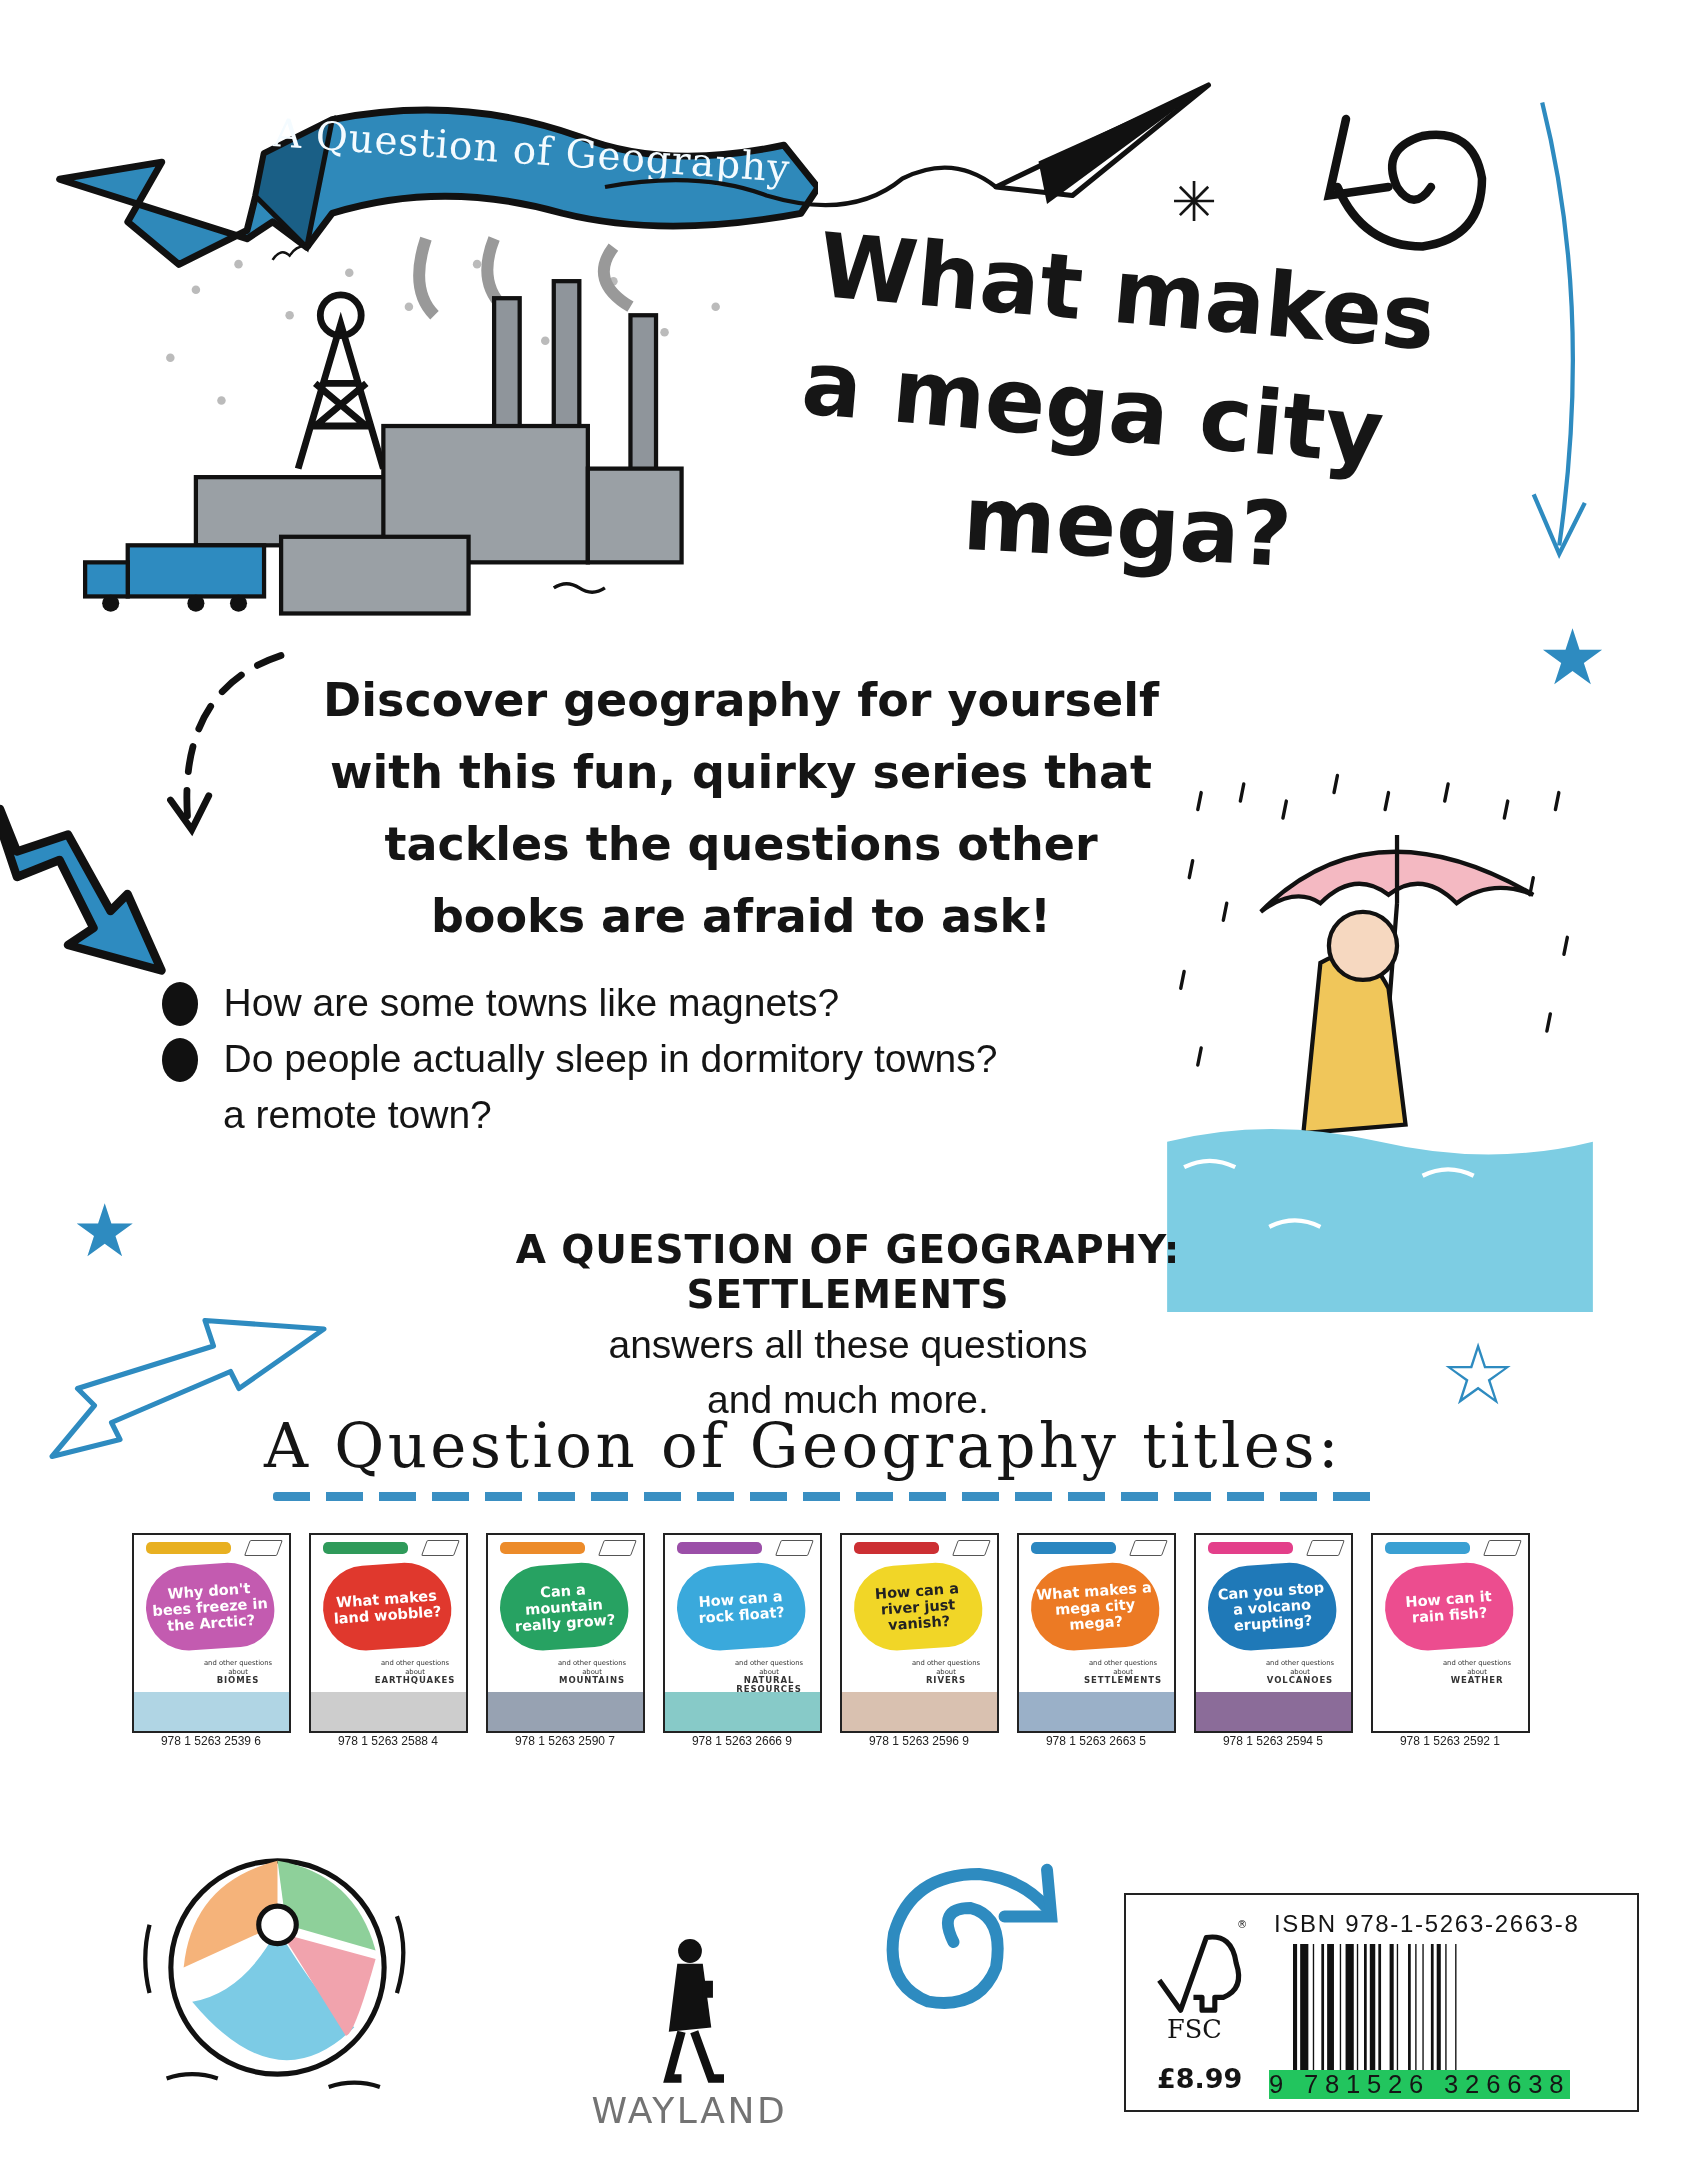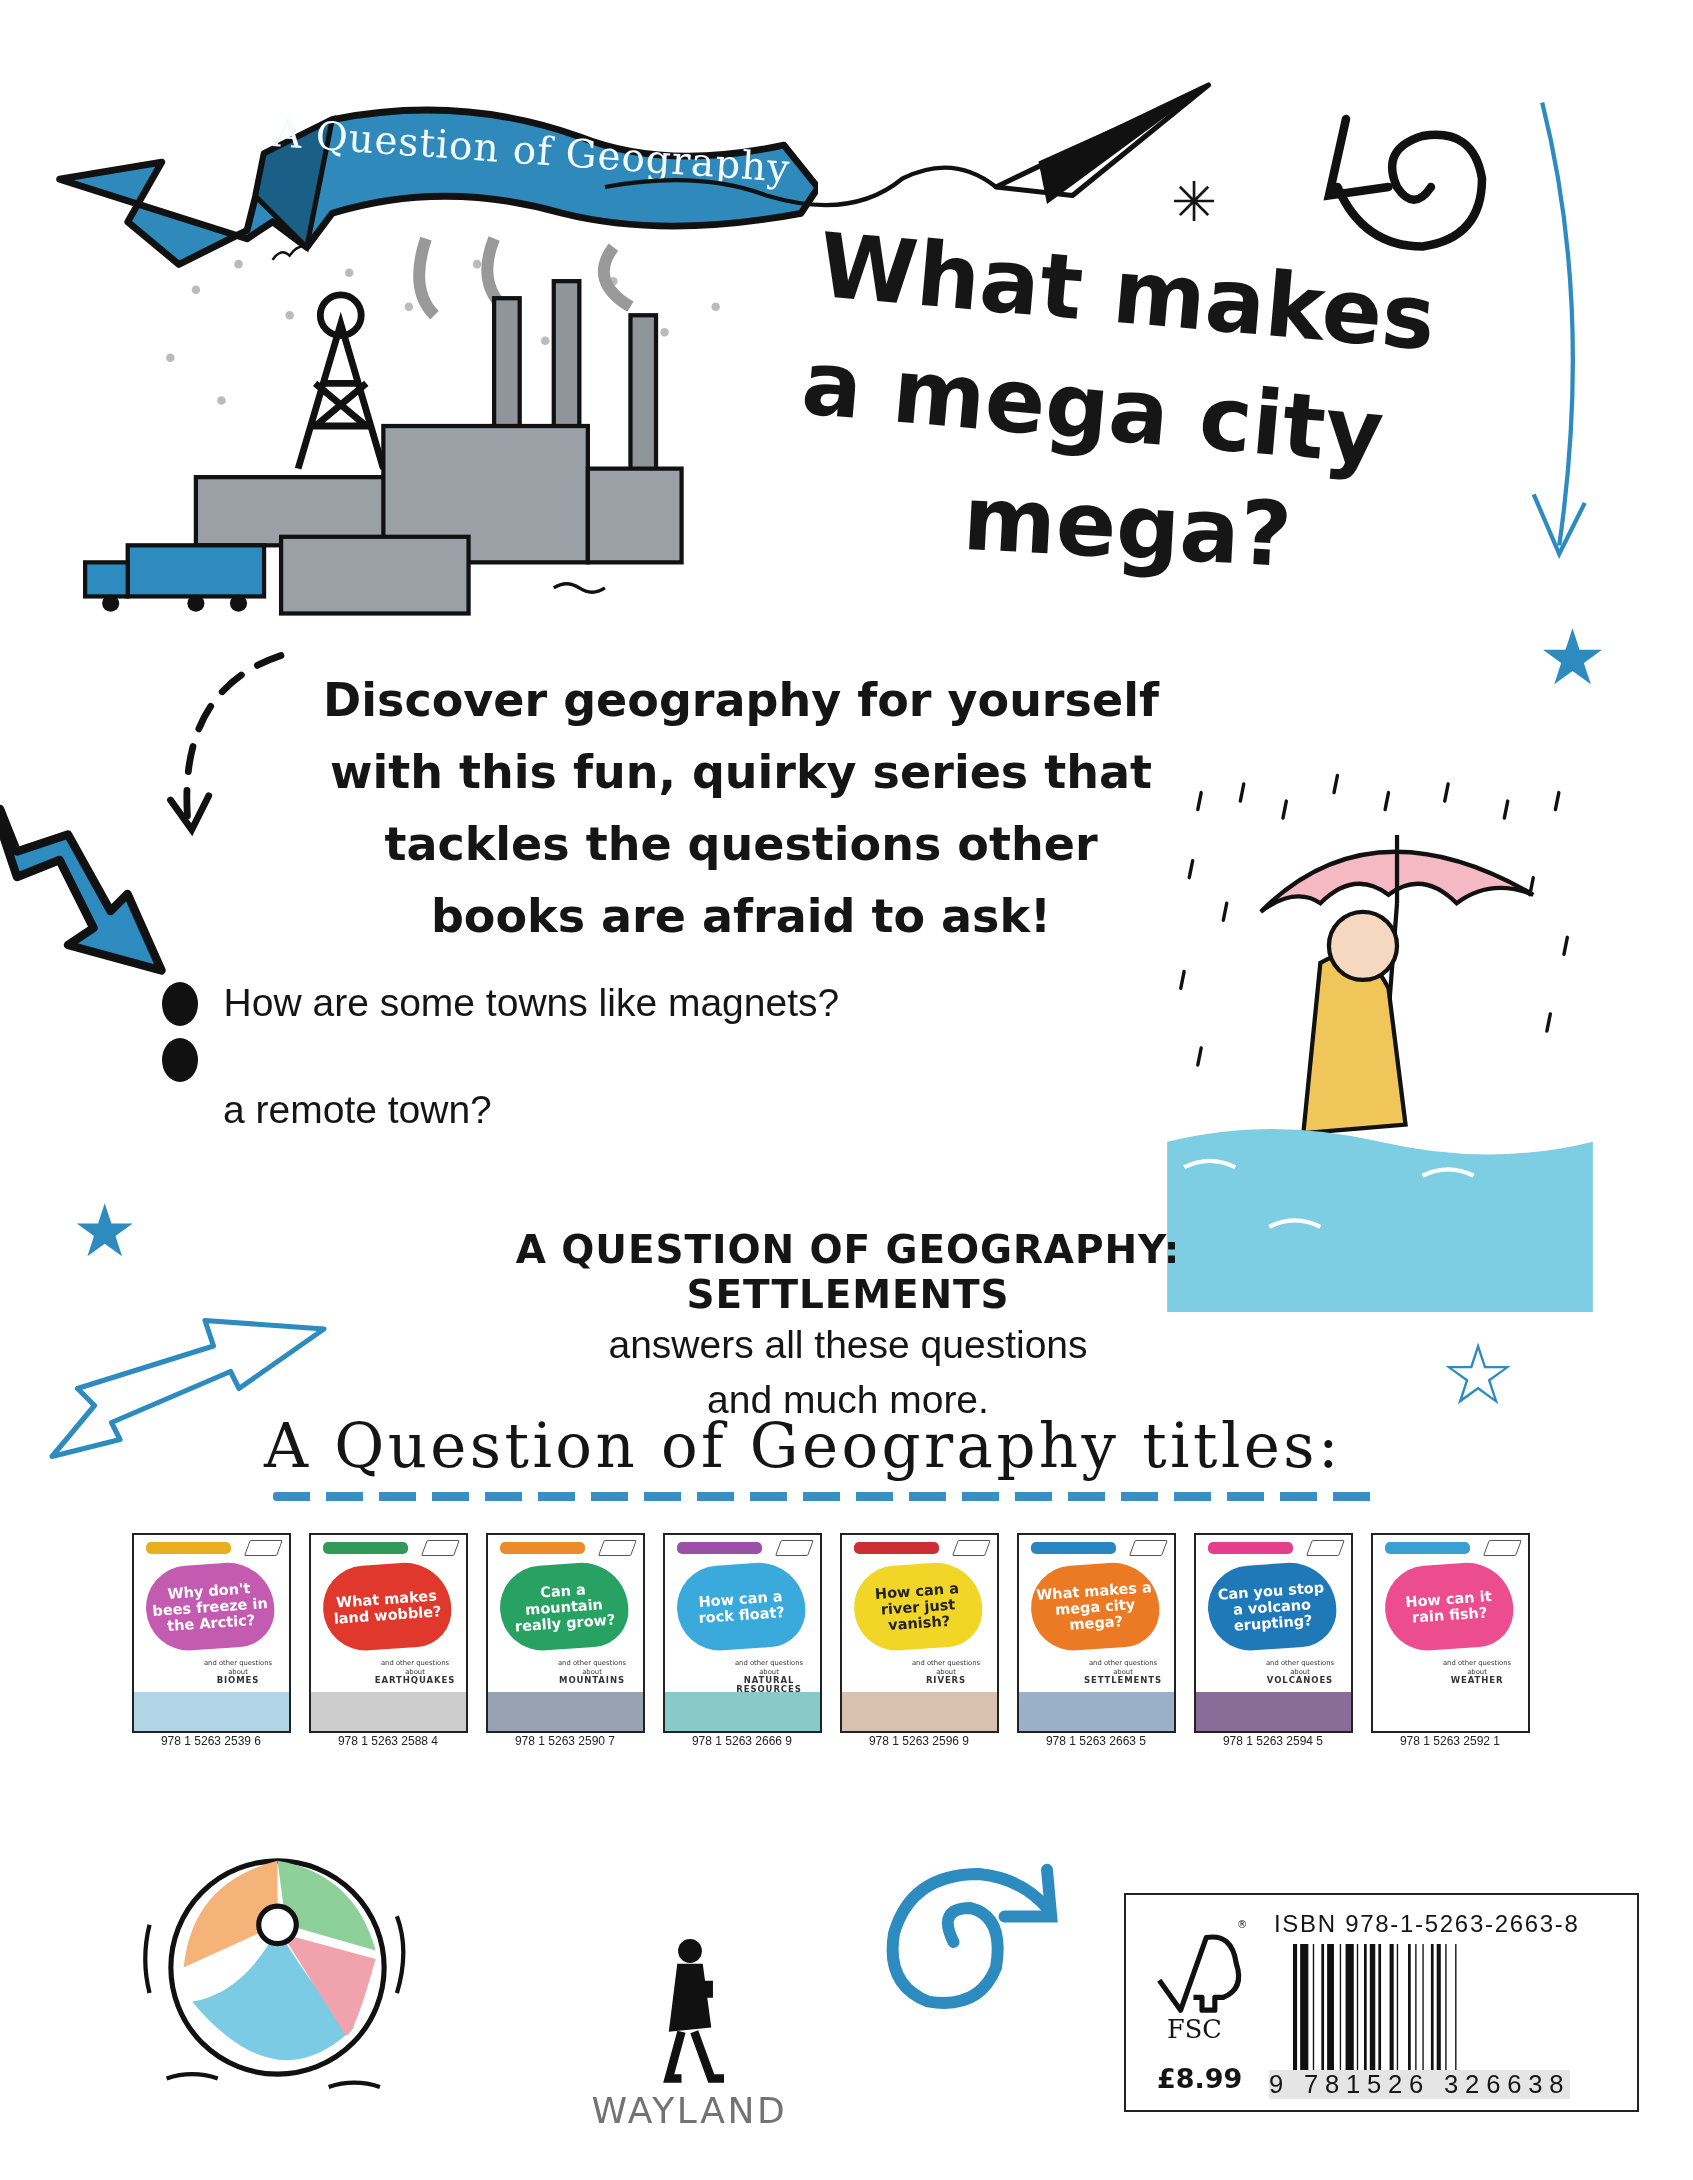--- a/index.html
+++ b/index.html
@@ -34,21 +34,21 @@
   .isbn-small { font-family:"Liberation Sans", sans-serif; font-size:12px; margin-top:1px; color:#222; }
   .ball { left:141px; top:1831px; width:273px; height:273px; }
   .wayland { left:579px; top:1934px; width:221px; text-align:center; }
   .wayland-name { font-family:"DejaVu Sans", sans-serif; font-size:36px; letter-spacing:2.6px; color:#737373; }
   .barcode-box { left:1124px; top:1893px; width:511px; height:215px; border:2.6px solid #222; background:#fff; }
   .fsc-logo { position:absolute; left:29px; top:34px; width:94px; }
   .fsc-text { position:absolute; left:41px; top:119px; font-family:"DejaVu Serif", serif; font-size:25.6px; }
   .price { position:absolute; left:31px; top:158px; font-weight:bold; font-size:27px; font-family:"DejaVu Sans", sans-serif;margin-top:10px; }
   .isbn-label { position:absolute; left:148px; top:15.3px; font-family:"Liberation Sans", sans-serif; font-size:24px; letter-spacing:1.7px; }
   .bars { position:absolute; left:167px; top:49px; width:256px; height:145px; }
-  .isbn-digits { position:absolute; left:143px; top:175px; font-family:"Liberation Sans", sans-serif; font-size:25.6px; letter-spacing:6.8px; background:#e5e5e5; }
+  .isbn-digits { position:absolute; left:143px; top:175px; font-family:"Liberation Sans", sans-serif; font-size:25.6px; letter-spacing:6.8px; background:#22c55e; }
   .reg { position:absolute; left:111px; top:24px; font-size:10.2px; }
 </style>
 </head>
 <body>
 
 <svg class="abs banner" viewBox="0 0 900 230">
   <path d="M10 100 L130 80 L90 150 L150 200 L230 160 L240 120 L250 70 L330 30 Q480 0 620 50 Q720 90 860 60 L900 110 L880 140 Q720 170 600 140 Q460 100 330 140 L300 180 L260 150 L230 170 Z" fill="#2f89ba" stroke="#111" stroke-width="8" stroke-linejoin="round"></path>
   <path d="M240 120 L250 70 L330 30 L300 180 Z" fill="#1a5f86" stroke="#111" stroke-width="6"></path>
 </svg>
 <div class="abs banner-text">A Question of Geography</div>
@@ -155,20 +155,21 @@
   <path d="M20 470 q30 -15 60 0 M300 480 q30 -15 60 0 M120 540 q30 -15 60 0" stroke="#fff" stroke-width="5" fill="none"></path>
 </svg>
 
 <div class="abs bullets">
   <div class="bullet-row">
     <span class="bullet-dot"></span>
     <span>How are some towns like magnets?</span>
   </div>
   <div class="bullet-row">
     <span class="bullet-dot"></span>
+    <span>Do people actually sleep in dormitory towns?</span>
   </div>
   <div class="bullet-cont">a remote town?</div>
 </div>
 
 <div class="abs" style="left:72px;top:1188px;font-size:73px;color:#2e8bc0">★</div>
 
 <div class="abs series">
   <div class="series-name">A QUESTION OF GEOGRAPHY: SETTLEMENTS</div>
   <div class="series-sub">answers all these questions</div>
   <div class="series-sub">and much more.</div>

